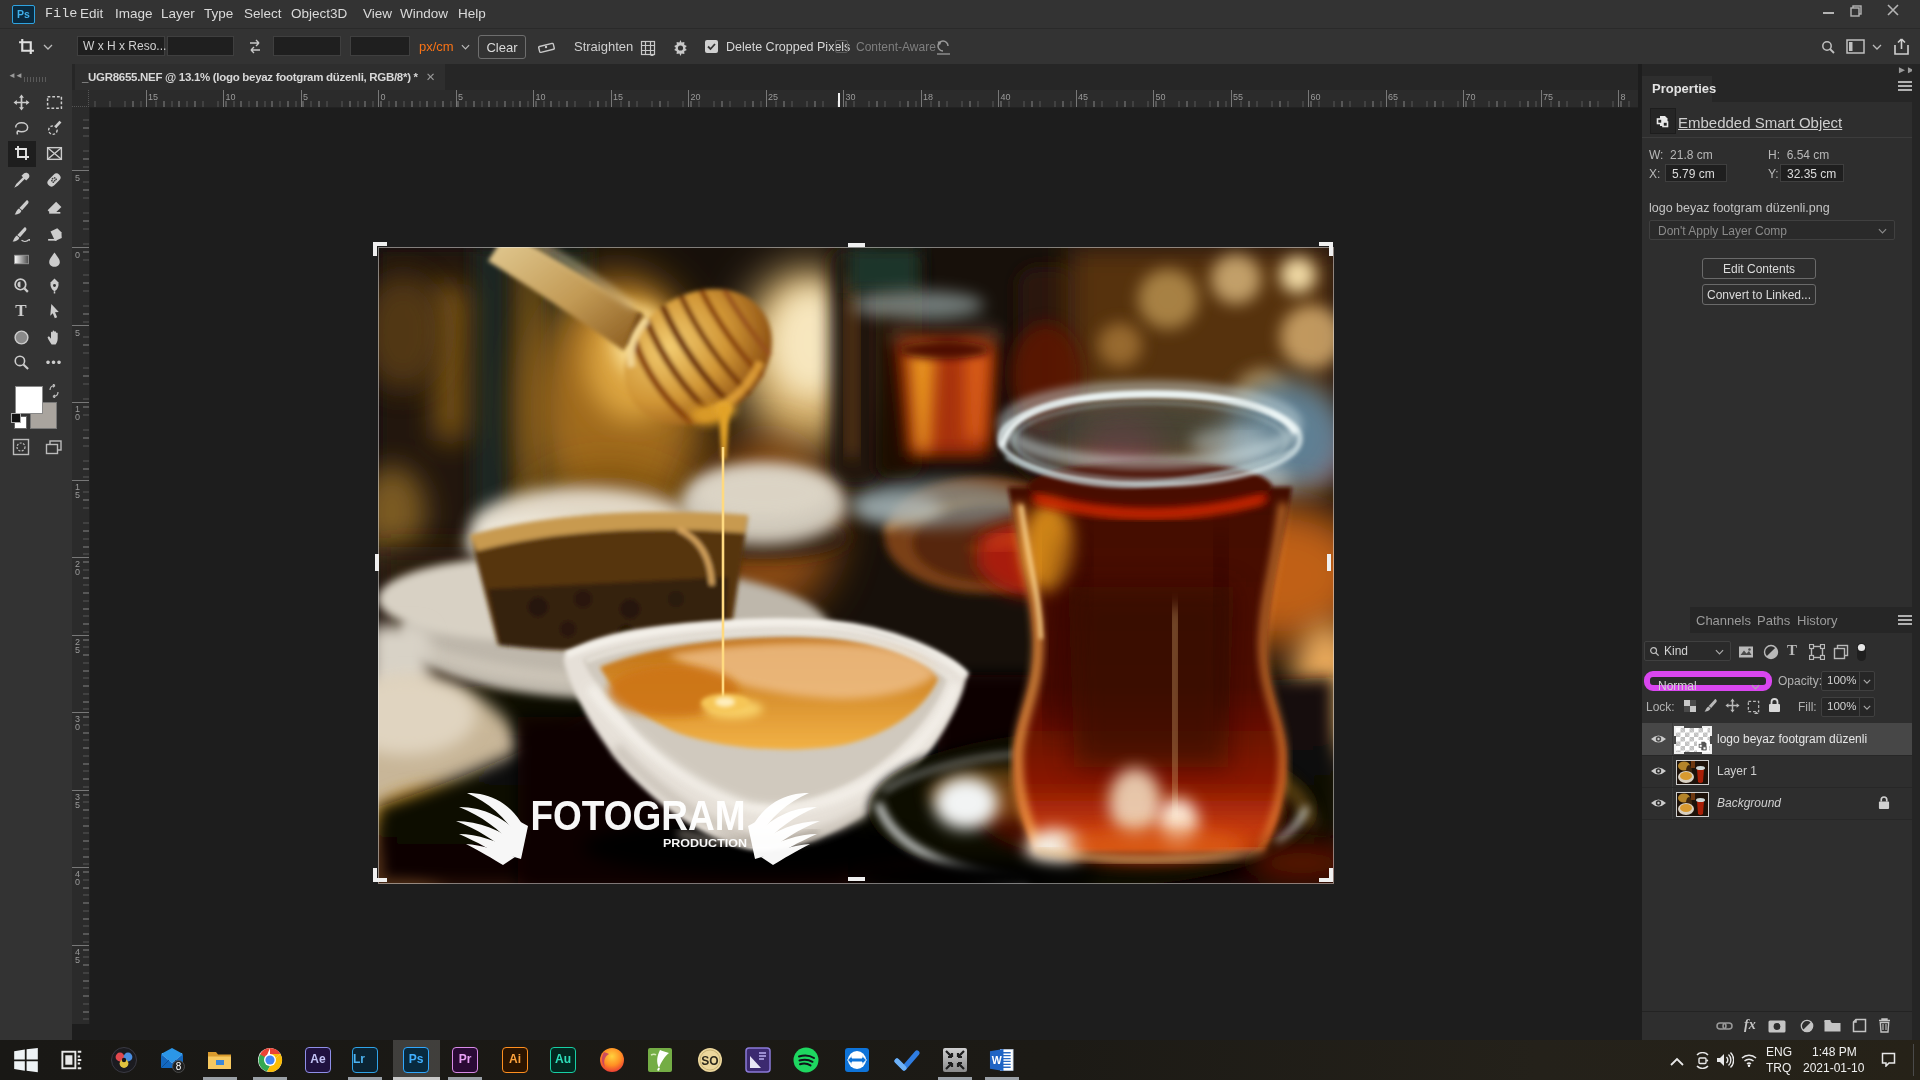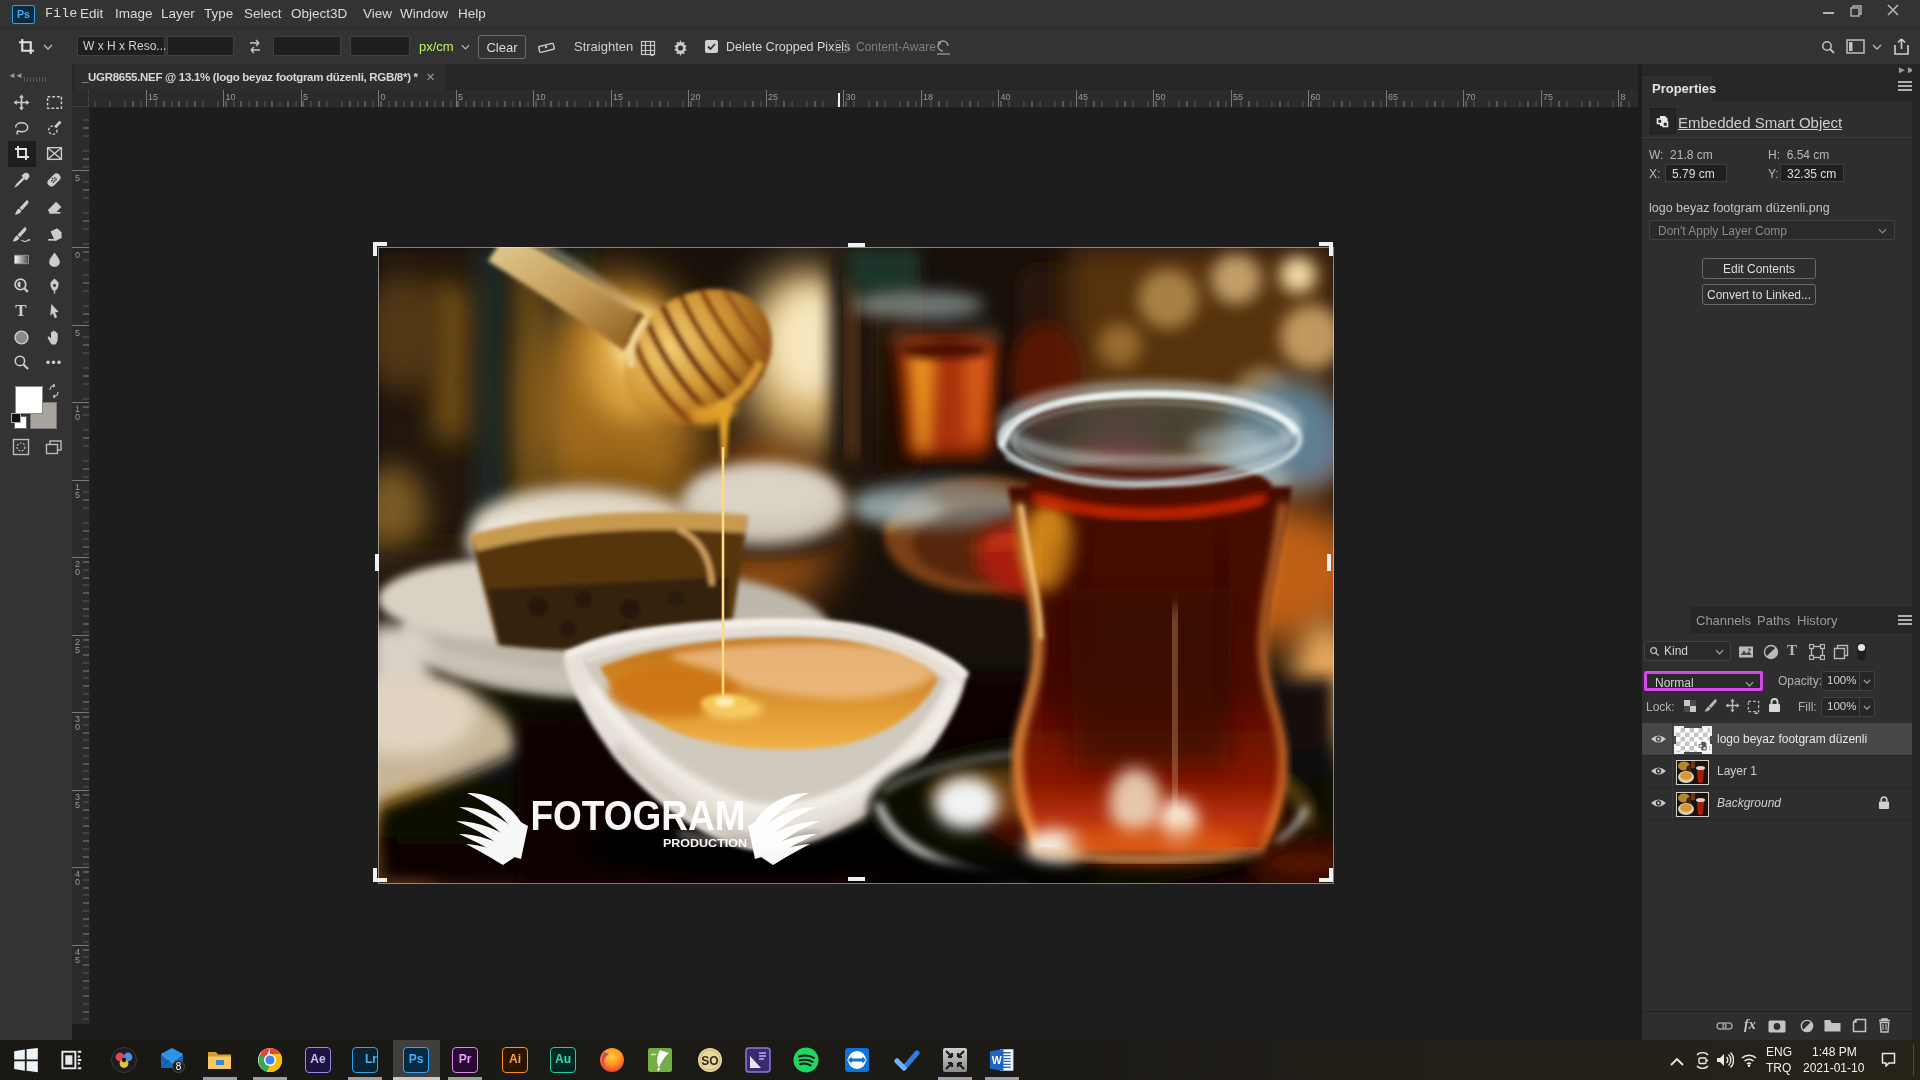--- a/index.html
+++ b/index.html
@@ -72,21 +72,21 @@
     <div class="obx field" style="left:77px;top:7px;width:88px;padding:0 5px;color:#d0d0d0;font-size:12px;white-space:nowrap;">W x H x Reso...<svg width="9" height="6" viewBox="0 0 10 6" style="margin-left:6px">
           <path d="M1,1 L5,5 L9,1" fill="none" stroke="#bbb" stroke-width="1.3"></path>
         </svg></div>
     <div class="obx field" style="left:167px;top:7px;width:67px;"></div>
     <svg class="ab" style="left:246px;top:10px;" width="18" height="15" viewBox="0 0 18 15">
         <path d="M4,4 H13 M13,4 L10,1 M13,4 L10,7" stroke="#c8c8c8" stroke-width="1.4" fill="none"></path>
         <path d="M14,11 H5 M5,11 L8,8 M5,11 L8,14" stroke="#c8c8c8" stroke-width="1.4" fill="none"></path>
       </svg>
     <div class="obx field" style="left:273px;top:7px;width:68px;"></div>
     <div class="obx field" style="left:350px;top:7px;width:60px;"></div>
-    <div class="obx" style="left:419px;color:#bef264;">px/cm<svg width="9" height="6" viewBox="0 0 10 6" style="margin-left:7px">
+    <div class="obx" style="left:419px;color:#f97316;">px/cm<svg width="9" height="6" viewBox="0 0 10 6" style="margin-left:7px">
           <path d="M1,1 L5,5 L9,1" fill="none" stroke="#bbb" stroke-width="1.3"></path>
         </svg></div>
     <div class="obx" style="left:478px;top:6px;width:46px;height:22px;border:1px solid #6e6e6e;border-radius:3px;justify-content:center;color:#dadada;">Clear</div>
     <svg class="ab" style="left:538px;top:11px;" width="20" height="14" viewBox="0 0 20 14">
         <rect x="1" y="5" width="15" height="6" rx="1" transform="rotate(-14 8 8)" fill="none" stroke="#c8c8c8" stroke-width="1.4"></rect>
         <circle cx="8" cy="7" r="1.2" fill="#c8c8c8"></circle>
       </svg>
     <div class="obx" style="left:574px;color:#cfcfcf;">Straighten</div>
     <svg class="ab" style="left:640px;top:11px;" width="16" height="16" viewBox="0 0 16 16">
         <path d="M2,5.5 H14 M2,10.5 H14 M5.5,2 V14 M10.5,2 V14" stroke="#c8c8c8" stroke-width="1.2"></path>
@@ -709,21 +709,21 @@
           <rect x="11.5" y="11.5" width="4" height="4" fill="#2e2e2e" stroke="#b9b9b9" stroke-width="1.2"></rect>
         </svg>
       <svg class="ab" style="left:191px;top:11px;" width="16" height="16" viewBox="0 0 16 16">
           <rect x="4.5" y="1.5" width="10" height="10" fill="none" stroke="#b9b9b9" stroke-width="1.4"></rect>
           <rect x="1.5" y="4.5" width="10" height="10" fill="#2e2e2e" stroke="#b9b9b9" stroke-width="1.4"></rect>
         </svg>
       <svg class="ab" style="left:212px;top:9px;" width="15" height="20" viewBox="0 0 15 20">
           <rect x="3" y="1" width="9" height="18" rx="4.5" fill="#1f1f1f"></rect>
           <circle cx="7.5" cy="5.5" r="3.6" fill="#e8e8e8"></circle>
         </svg>
-      <div class="ab" style="left:2px;top:38px;width:119px;height:20px;border:3px solid #d946ef;border-radius:2px;background:#2a2a2a;box-sizing:border-box;">
+      <div class="ab" style="left:2px;top:38px;width:128px;height:20px;border:6px solid #d946ef;border-radius:9px;background:#2a2a2a;box-sizing:border-box;">
         <span style="position:absolute;left:8px;top:2px;color:#d2d2d2;">Normal</span>
         <svg style="position:absolute;right:6px;top:7px;" width="9" height="6" viewBox="0 0 10 6">
             <path d="M1,1 L5,5 L9,1" fill="none" stroke="#aaa" stroke-width="1.3"></path>
           </svg>
       </div>
       <span class="ab" style="left:136px;top:41px;color:#b2b2b2;">Opacity:</span>
       <div class="ab" style="left:179px;top:38px;width:54px;height:20px;border:1px solid #404040;border-radius:2px;background:#262626;box-sizing:border-box;font-size:11.5px;">
         <span style="position:absolute;left:5px;top:2px;color:#d2d2d2;">100%</span>
         <div style="position:absolute;right:14px;top:0;width:1px;height:18px;background:#404040;"></div>
         <svg style="position:absolute;right:3px;top:7px;" width="8" height="5" viewBox="0 0 10 6">
@@ -886,21 +886,21 @@
     <svg class="tbi" style="left:257px;" width="26" height="26" viewBox="0 0 26 26">
         <circle cx="13" cy="13" r="12" fill="#fff"></circle>
         <path d="M13,1 A12,12 0 0 1 23.4,7 L13,7 Z M13,1 A12,12 0 0 0 3,7.5 L8,13 Z" fill="#ea4335"></path>
         <path d="M3,7.5 A12,12 0 0 0 10,24.6 L13,19 L8,10 Z" fill="#34a853"></path>
         <path d="M23.4,7 A12,12 0 0 1 10,24.6 L16,14 Z" fill="#fbbc05"></path>
         <path d="M23.4,7 L13,7 L16,14 Z" fill="#fbbc05"></path>
         <circle cx="13" cy="13" r="6" fill="#fff"></circle>
         <circle cx="13" cy="13" r="4.6" fill="#4285f4"></circle>
       </svg>
     <div class="tbi" style="left:305px;background:#20123f;border:1.5px solid #8f8fe8;border-radius:4px;box-sizing:border-box;color:#c3c3f5;font-size:12px;font-weight:700;text-align:center;line-height:23px;">Ae</div>
-    <div class="tbi" style="left:352px;background:#0b2433;border:1.5px solid #2fa3e8;border-radius:4px;box-sizing:border-box;color:#4db3f0;font-size:12px;font-weight:700;text-align:right;line-height:23px;">Lr</div>
+    <div class="tbi" style="left:352px;background:#0b2433;border:1.5px solid #2fa3e8;border-radius:4px;box-sizing:border-box;color:#4db3f0;font-size:12px;font-weight:700;text-align:left;line-height:23px;">Lr</div>
     <div class="tbi" style="left:403px;background:#082a3f;border:1.5px solid #30a8ff;border-radius:4px;box-sizing:border-box;color:#41b0ff;font-size:12px;font-weight:700;text-align:center;line-height:23px;">Ps</div>
     <div class="tbi" style="left:452px;background:#2a0a35;border:1.5px solid #d88ae8;border-radius:4px;box-sizing:border-box;color:#e8a0f5;font-size:12px;font-weight:700;text-align:center;line-height:23px;">Pr</div>
     <div class="tbi" style="left:502px;background:#2b1400;border:1.5px solid #ff8f1f;border-radius:4px;box-sizing:border-box;color:#ffa33c;font-size:12px;font-weight:700;text-align:center;line-height:23px;">Ai</div>
     <div class="tbi" style="left:550px;background:#03281f;border:1.5px solid #17cfa5;border-radius:4px;box-sizing:border-box;color:#2fe0bb;font-size:12px;font-weight:700;text-align:center;line-height:23px;">Au</div>
     <svg class="tbi" style="left:599px;" width="26" height="26" viewBox="0 0 26 26">
         <defs>
           <radialGradient id="ffx" cx=".5" cy=".35" r=".75">
             <stop offset="0" stop-color="#ffd23e"></stop>
             <stop offset=".5" stop-color="#ff9024"></stop>
             <stop offset="1" stop-color="#e3203a"></stop>

